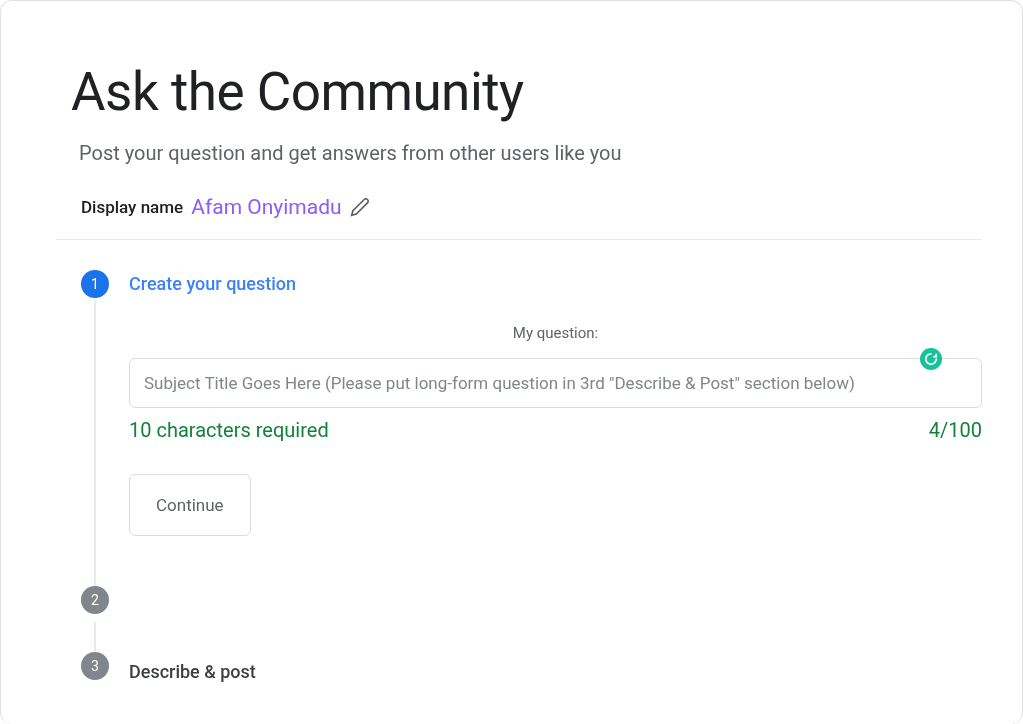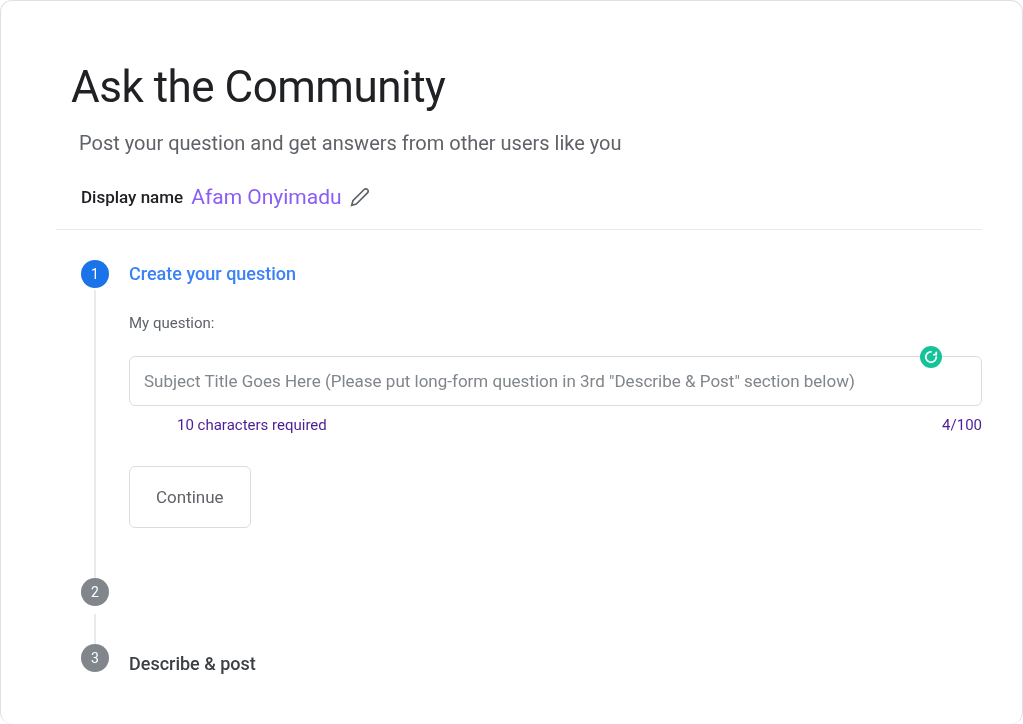--- a/index.html
+++ b/index.html
@@ -20,21 +20,21 @@
       background: #fff;
       padding: 0;
       margin: 0;
       overflow: hidden;
       border-bottom: none;
     }
     .header-section {
       padding: 60px 70px 30px 70px;
     }
     .page-title {
-      font-size: 44px;
+      font-size: 53px;
       font-weight: 400;
       color: #202124;
       margin-bottom: 18px;
       letter-spacing: -0.5px;
     }
     .page-subtitle {
       font-size: 20px;
       color: #5f6368;
       font-weight: 400;
       margin-left: 8px;
@@ -111,21 +111,22 @@
       bottom: -8px;
       width: 2px;
       background: #e8eaed;
     }
     .step-content {
       padding: 30px 0 50px 0;
     }
     .field-label {
       font-size: 15px;
       color: #5f6368;
-      margin-bottom: 24px;
+      margin-bottom: 16px;
+      text-align: center;
     }
     .input-wrapper {
       position: relative;
     }
     .question-input {
       width: 100%;
       padding: 14px 50px 14px 14px;
       font-size: 17px;
       color: #202124;
       border: 1px solid #dadce0;
@@ -146,23 +147,22 @@
       background: #15c39a;
       display: flex;
       align-items: center;
       justify-content: center;
       color: #fff;
     }
     .input-footer {
       display: flex;
       justify-content: space-between;
       margin-top: 10px;
-      font-size: 15px;
-      color: #4c1d95;
-      margin-left: 48px;
+      font-size: 20px;
+      color: #15803d;
     }
     .continue-btn {
       margin-top: 32px;
       padding: 20px 26px;
       font-size: 17px;
       color: #5f6368;
       background: #fff;
       border: 1px solid #dadce0;
       border-radius: 6px;
       cursor: pointer;

